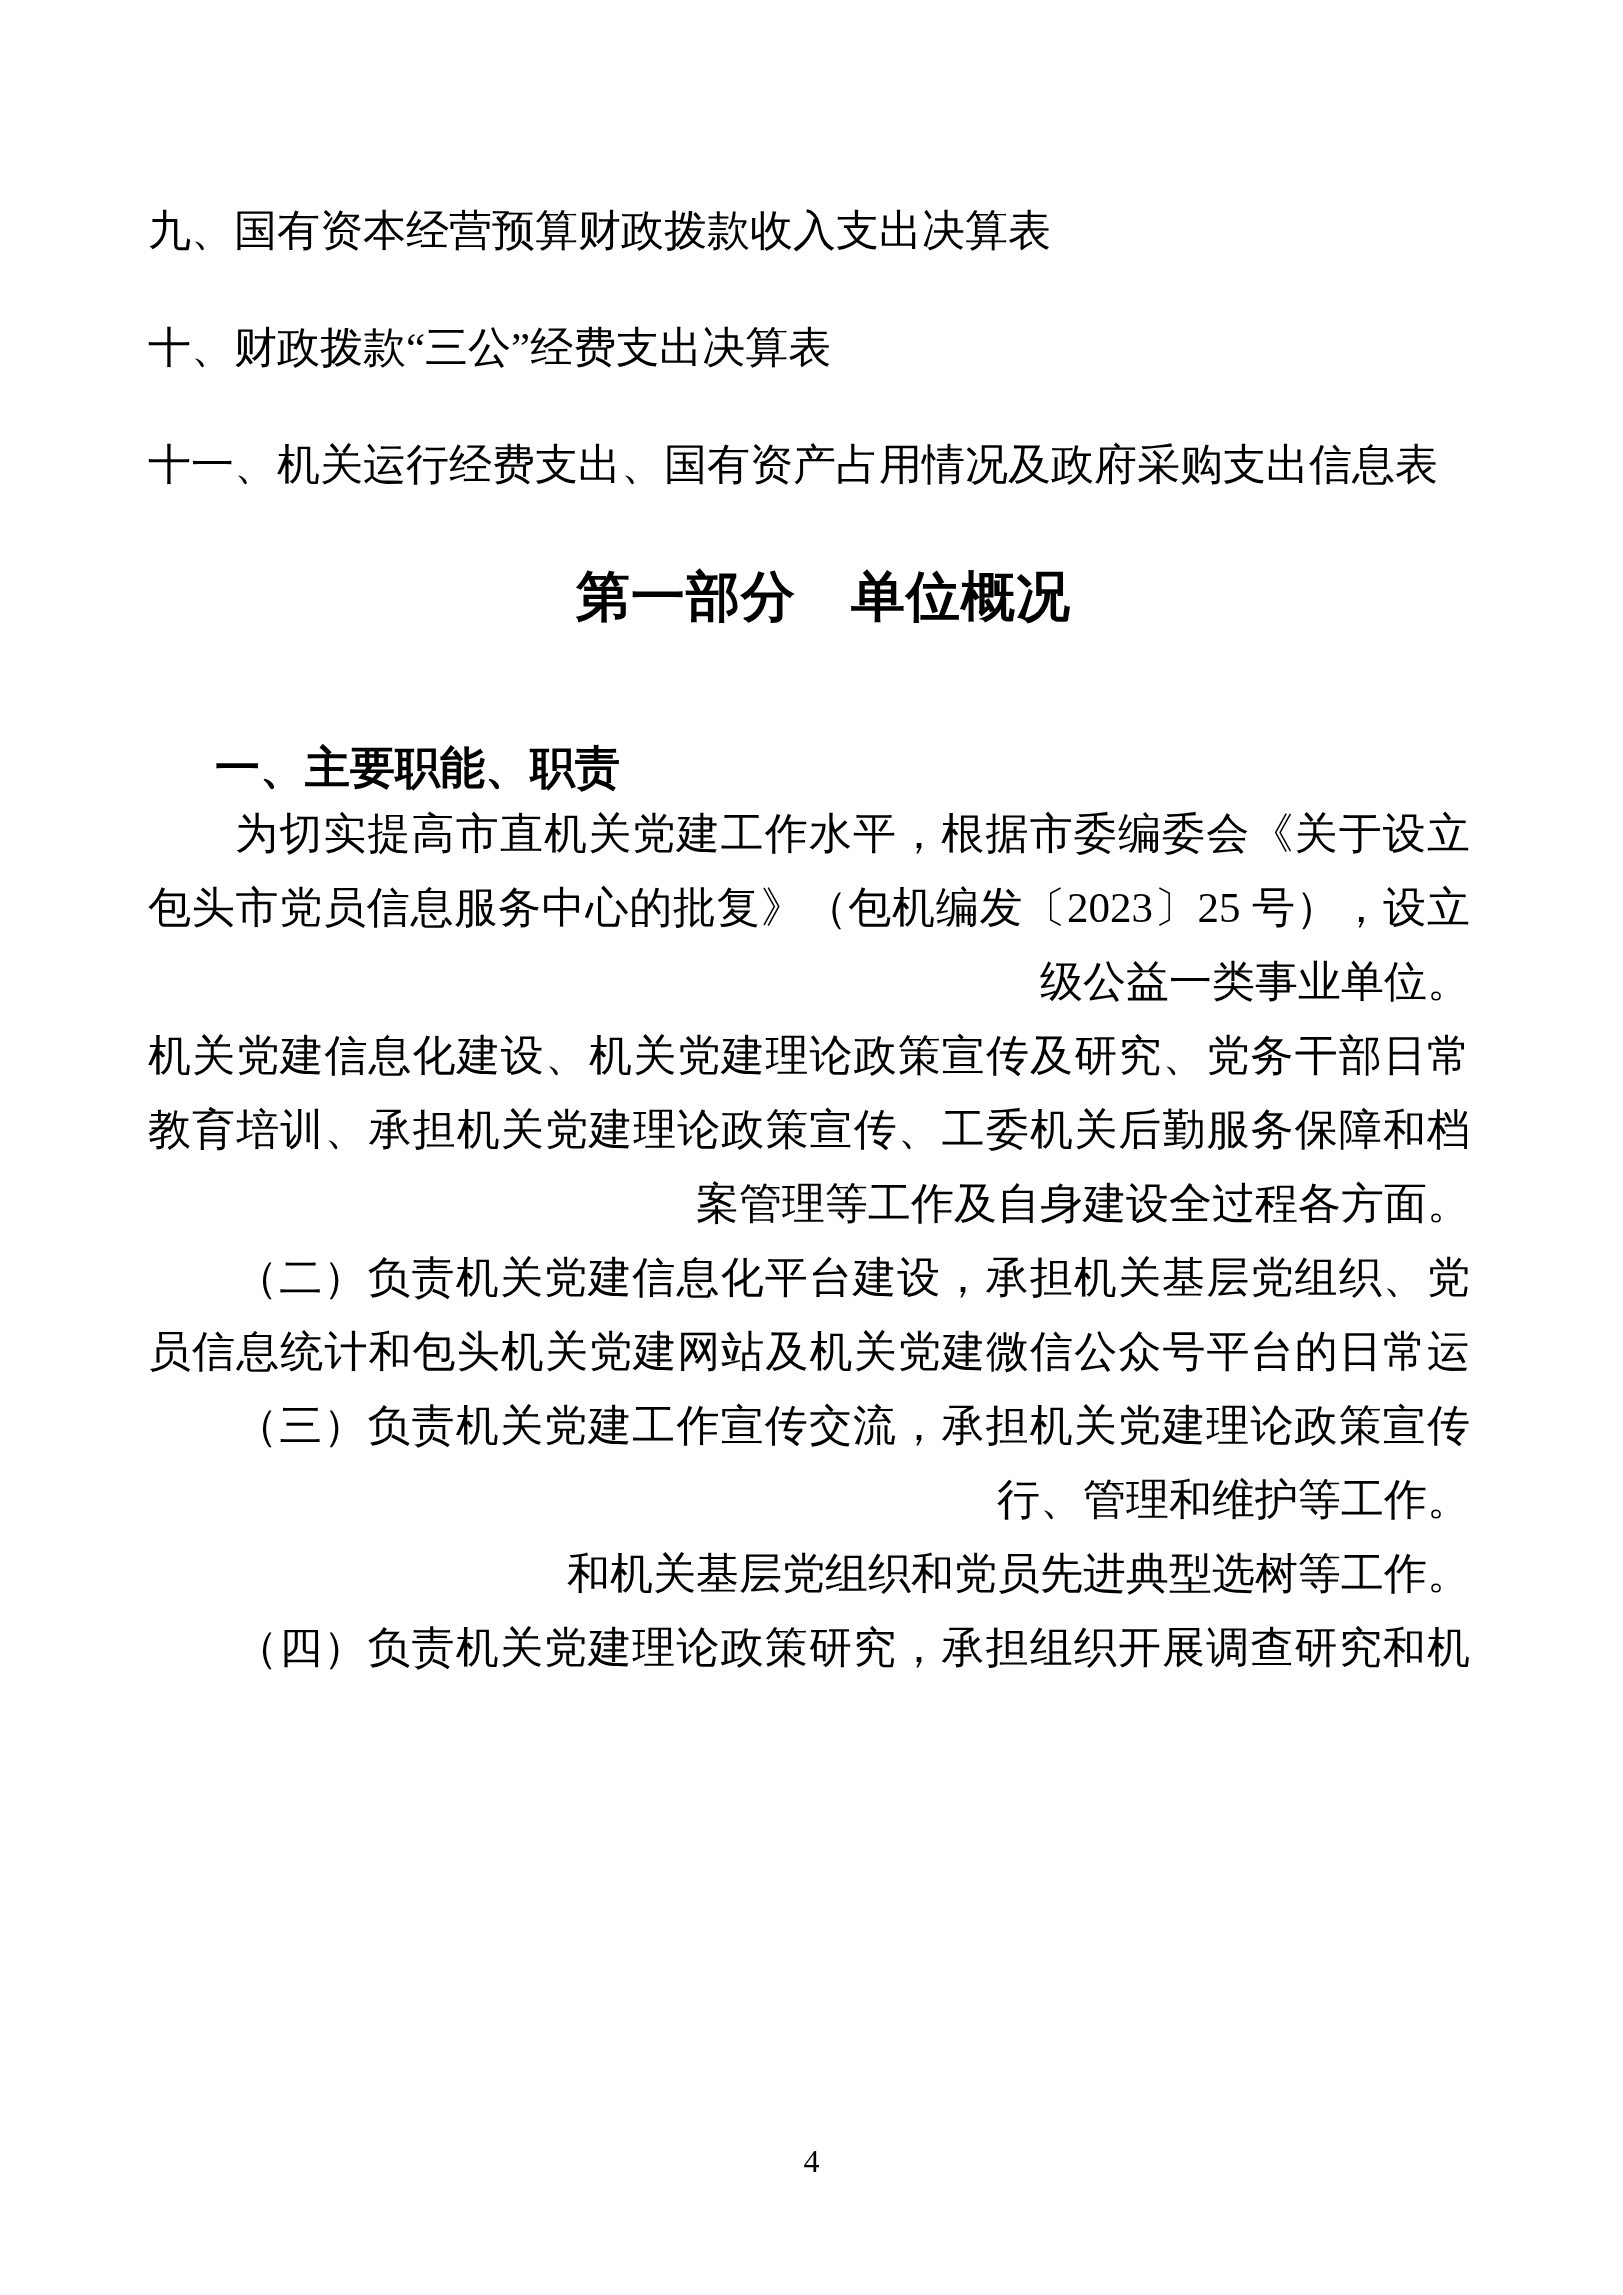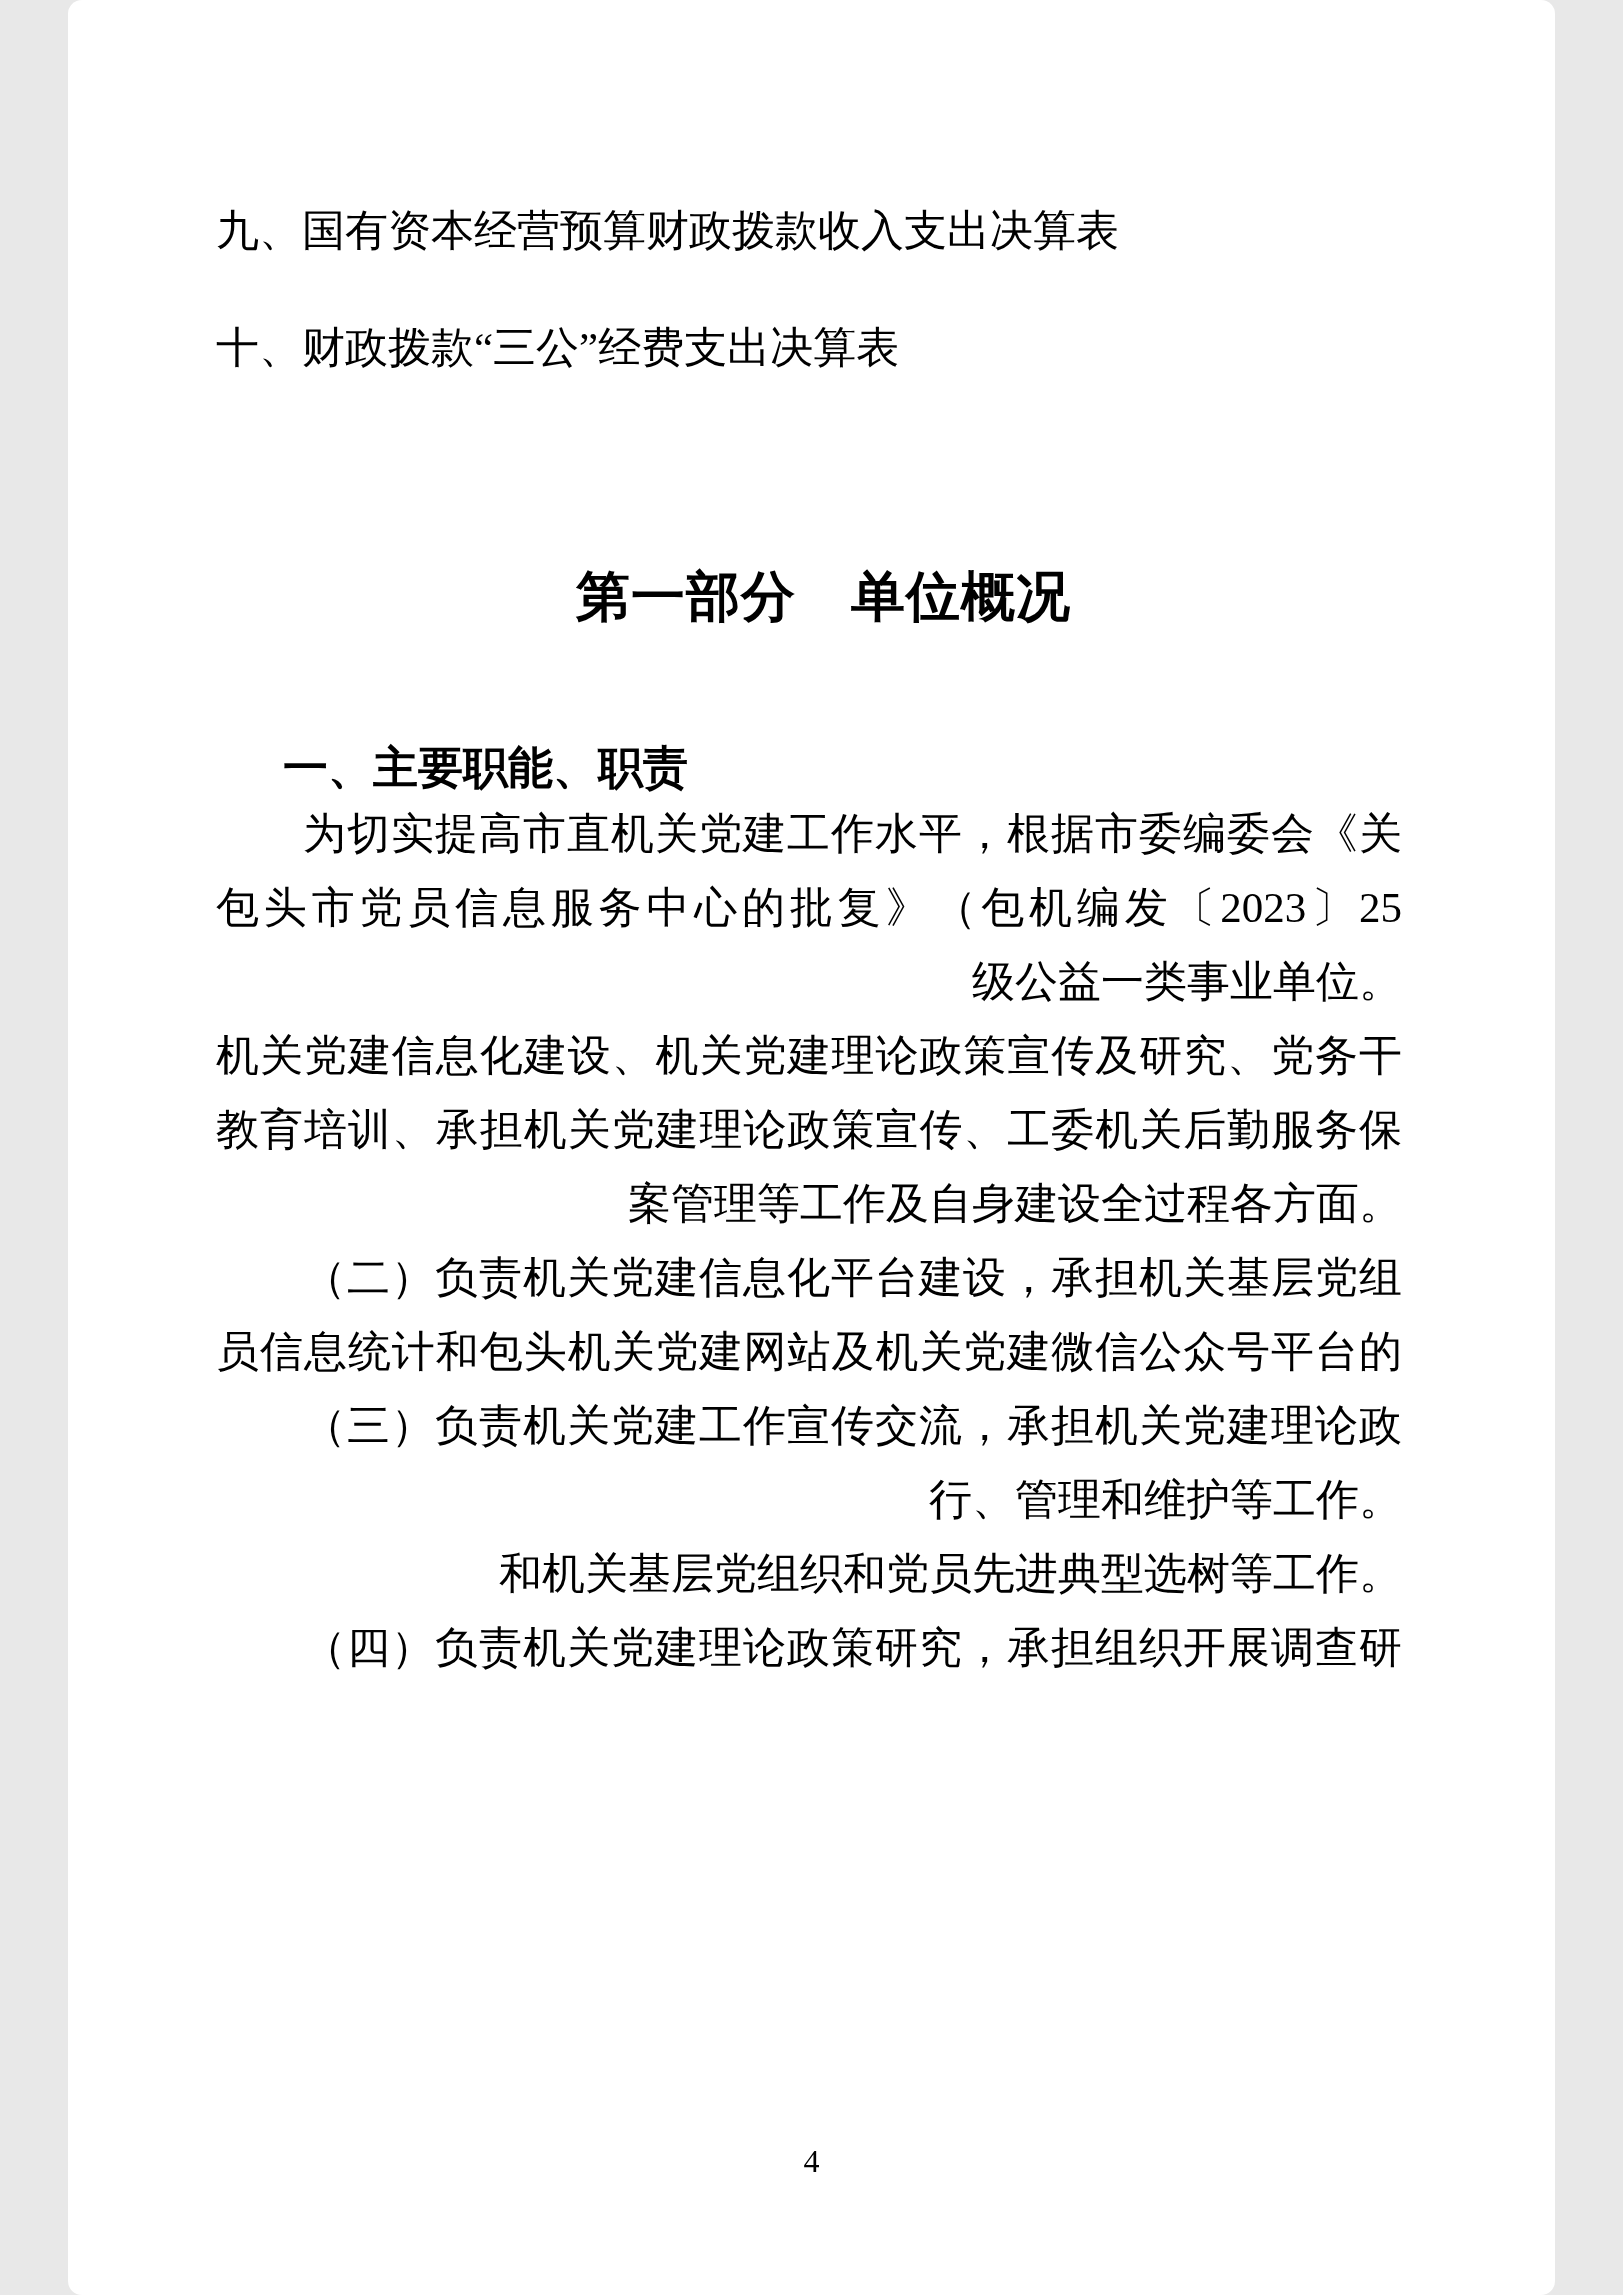--- a/index.html
+++ b/index.html
@@ -2,28 +2,27 @@
 <html lang="zh" style="font-size:8.2px"><head>
 <meta charset="utf-8">
 <style>
   html, body {
     margin: 0;
     padding: 0;
     background: #e8e8e8;
   }
   .page {
     position: relative;
-    width: 1487px;
+    width: 1623px;
     height: 2295px;
     margin: 0 auto;
     background: #ffffff;
     color: #000000;
     overflow: hidden;
     font-family: "Liberation Serif", "DejaVu Serif", serif;
-    border-radius: 14px;
   }
   
   .toc {
     position: absolute;
     left: 148px;
     right: 153px;
     top: 194px;
   }
   .toc-item {
     font-size: 43px;
@@ -98,20 +97,21 @@
   }
 </style>
 </head>
 <body>
 
 <div class="page">
 
   <div class="toc" id="toc">
       <div class="toc-item">九、国有资本经营预算财政拨款收入支出决算表</div>
       <div class="toc-item">十、财政拨款“三公”经费支出决算表</div>
+      <div class="toc-item">十一、机关运行经费支出、国有资产占用情况及政府采购支出信息表</div>
     </div>
 
   <h1 class="part-title">第一部分　单位概况</h1>
 
   <h2 class="section-heading">一、主要职能、职责</h2>
 
   <div class="body-text" id="body-text">
       <div class="line justify indent">为切实提高市直机关党建工作水平，根据市委编委会《关于设立</div>
       <div class="line justify">包头市党员信息服务中心的批复》（包机编发〔2023〕25 号），设立</div>
       <div class="line">级公益一类事业单位。</div>

